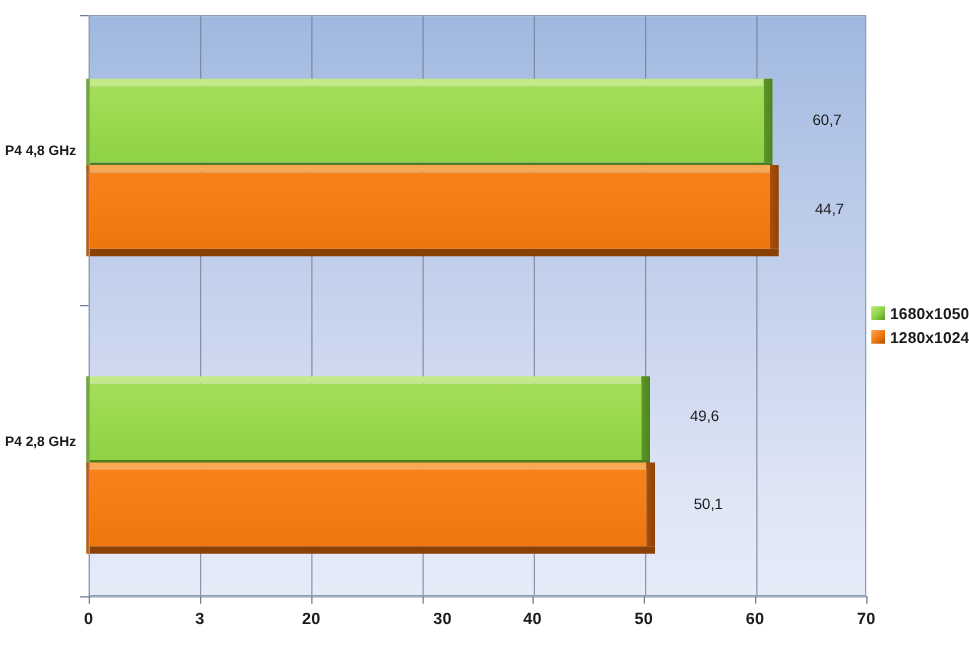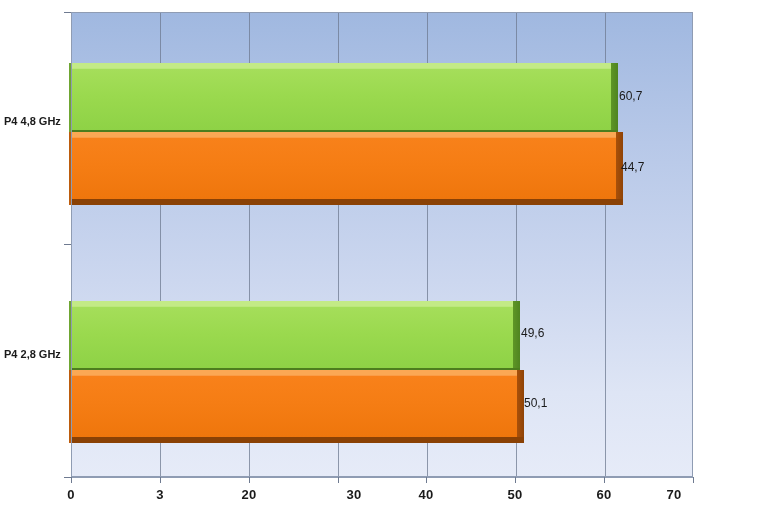--- a/index.html
+++ b/index.html
@@ -159,20 +159,21 @@
   .bar.s1 .top-face   { background: #fba854; }
   .bar.s1 .side-face  { background: linear-gradient(to right, #a8500a 0%, #8f4306 100%); }
   .bar.s1 .bottom-face{ background: #8a4105; }
   .bar.s1 .left-face  { background: #bd5c0c; }
 
   .bar-label {
     position: absolute;
     font-size: 12px;
     color: #1a1a1a;
     white-space: nowrap;
+    padding-left: 31px;
   }
 
   
   #legend {
     position: absolute;
     left: 697px;
     top: 241px;
   }
   .legend-row {
     display: flex;
@@ -260,24 +261,34 @@
   <div class="y-tick" style="top:244px"></div>
   <div class="y-tick" style="top:477px"></div>
 
   <div class="x-tick-label" style="left:71px">0</div>
   <div class="x-tick-label" style="left:160px">3</div>
   <div class="x-tick-label" style="left:249px">20</div>
   <div class="x-tick-label" style="left:354px">30</div>
   <div class="x-tick-label" style="left:426px">40</div>
   <div class="x-tick-label" style="left:515px">50</div>
   <div class="x-tick-label" style="left:604px">60</div>
-  <div class="x-tick-label" style="left:674px">70</div>
+  <div class="x-tick-label" style="left:693px">70</div>
 
   <div class="cat-label" style="top:115px">P4 4,8 GHz</div>
   <div class="cat-label" style="top:348px">P4 2,8 GHz</div>
 
   <div class="bar-label" style="left:619px; top:89px">60,7</div>
   <div class="bar-label" style="left:621px; top:160px">44,7</div>
   <div class="bar-label" style="left:521px; top:326px">49,6</div>
   <div class="bar-label" style="left:524px; top:396px">50,1</div>
 
+  <div id="legend">
+    <div class="legend-row">
+      <div class="legend-swatch s0"></div>
+      <div class="legend-text">1680x1050</div>
+    </div>
+    <div class="legend-row">
+      <div class="legend-swatch s1"></div>
+      <div class="legend-text">1280x1024</div>
+    </div>
+  </div>
 
 </div>
 
 </body></html>

